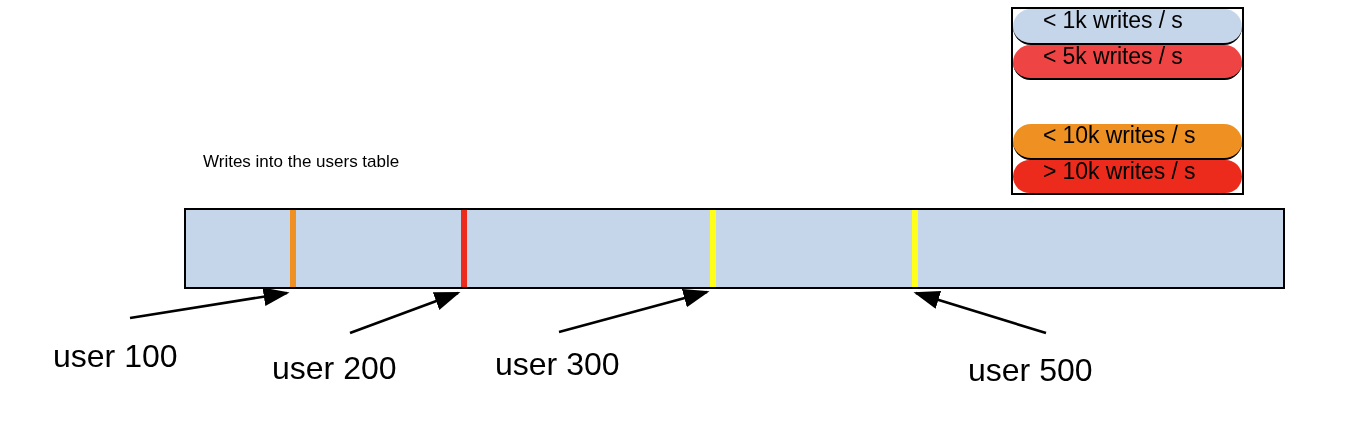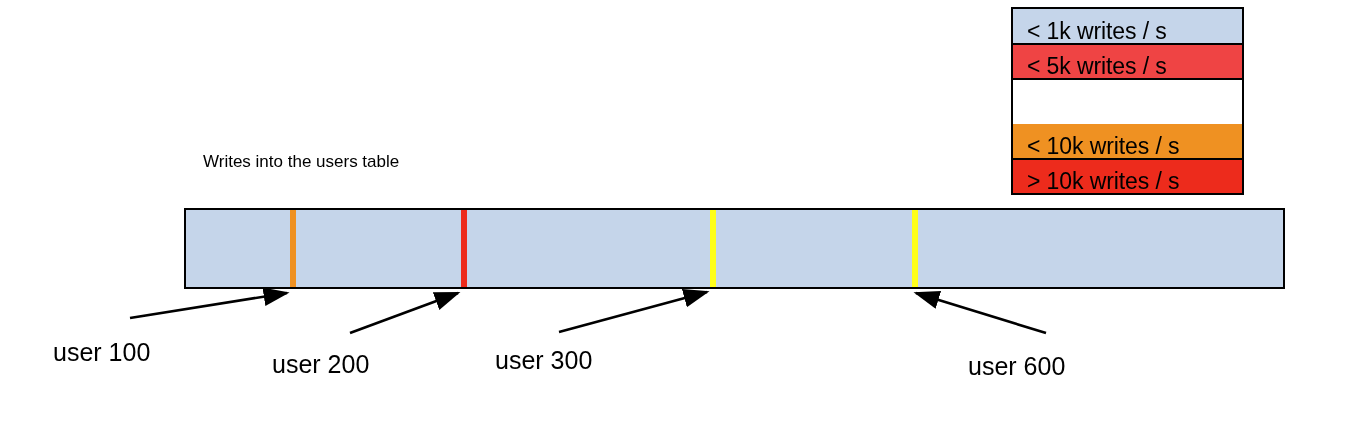--- a/index.html
+++ b/index.html
@@ -24,24 +24,25 @@
     width: 233px;
     height: 188px;
     border: 2px solid #000000;
     box-sizing: border-box;
     display: flex;
     flex-direction: column;
   }
   .legend-row {
     flex: 1 1 0;
     display: flex;
-    align-items: flex-end;
+    align-items: flex-start;
     border-bottom: 2px solid #000000;
     box-sizing: border-box;
-    padding-left: 14px;
+    padding-left: 30px;
+    border-radius: 19px;
   }
   .legend-row:last-child { border-bottom: none; }
   .legend-label {
     font-size: 23px;
     color: #000000;
     line-height: 1;
     white-space: nowrap;
     letter-spacing: -0.1px;
   }
 
@@ -75,21 +76,21 @@
 
   
   #arrows {
     position: absolute;
     left: 0; top: 0;
     width: 1350px; height: 422px;
     pointer-events: none;
   }
   .callout-label {
     position: absolute;
-    font-size: 25px;
+    font-size: 32px;
     color: #000000;
     white-space: nowrap;
   }
 </style>
 </head>
 <body>
 
 <div id="stage">
 
   <div id="legend">
@@ -124,15 +125,15 @@
     </defs>
     <line x1="130" y1="318" x2="287" y2="293" stroke="#000000" stroke-width="2.6" marker-end="url(#ah)"></line>
     <line x1="350" y1="333" x2="458" y2="293" stroke="#000000" stroke-width="2.6" marker-end="url(#ah)"></line>
     <line x1="559" y1="332" x2="707" y2="292" stroke="#000000" stroke-width="2.6" marker-end="url(#ah)"></line>
     <line x1="1046" y1="333" x2="916" y2="293" stroke="#000000" stroke-width="2.6" marker-end="url(#ah)"></line>
   </svg>
 
   <div class="callout-label" style="left: 53px; top: 338px;">user 100</div>
   <div class="callout-label" style="left: 272px; top: 350px; text-align: center;">user 200</div>
   <div class="callout-label" style="left: 495px; top: 346px;">user 300</div>
-  <div class="callout-label" style="left: 968px; top: 352px;">user 600</div>
+  <div class="callout-label" style="left: 968px; top: 352px;">user 500</div>
 
 </div>
 
 </body></html>

